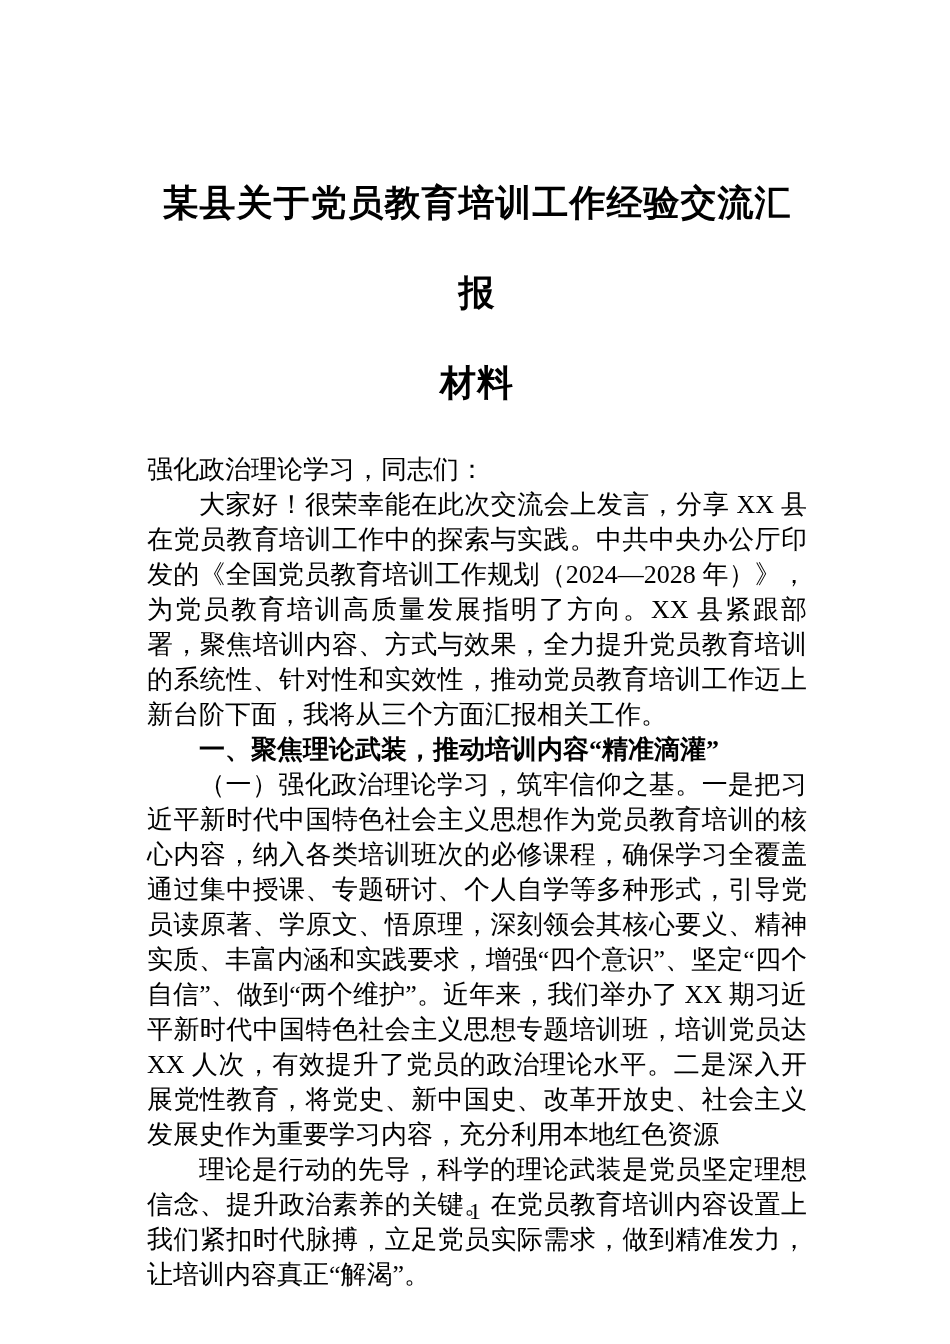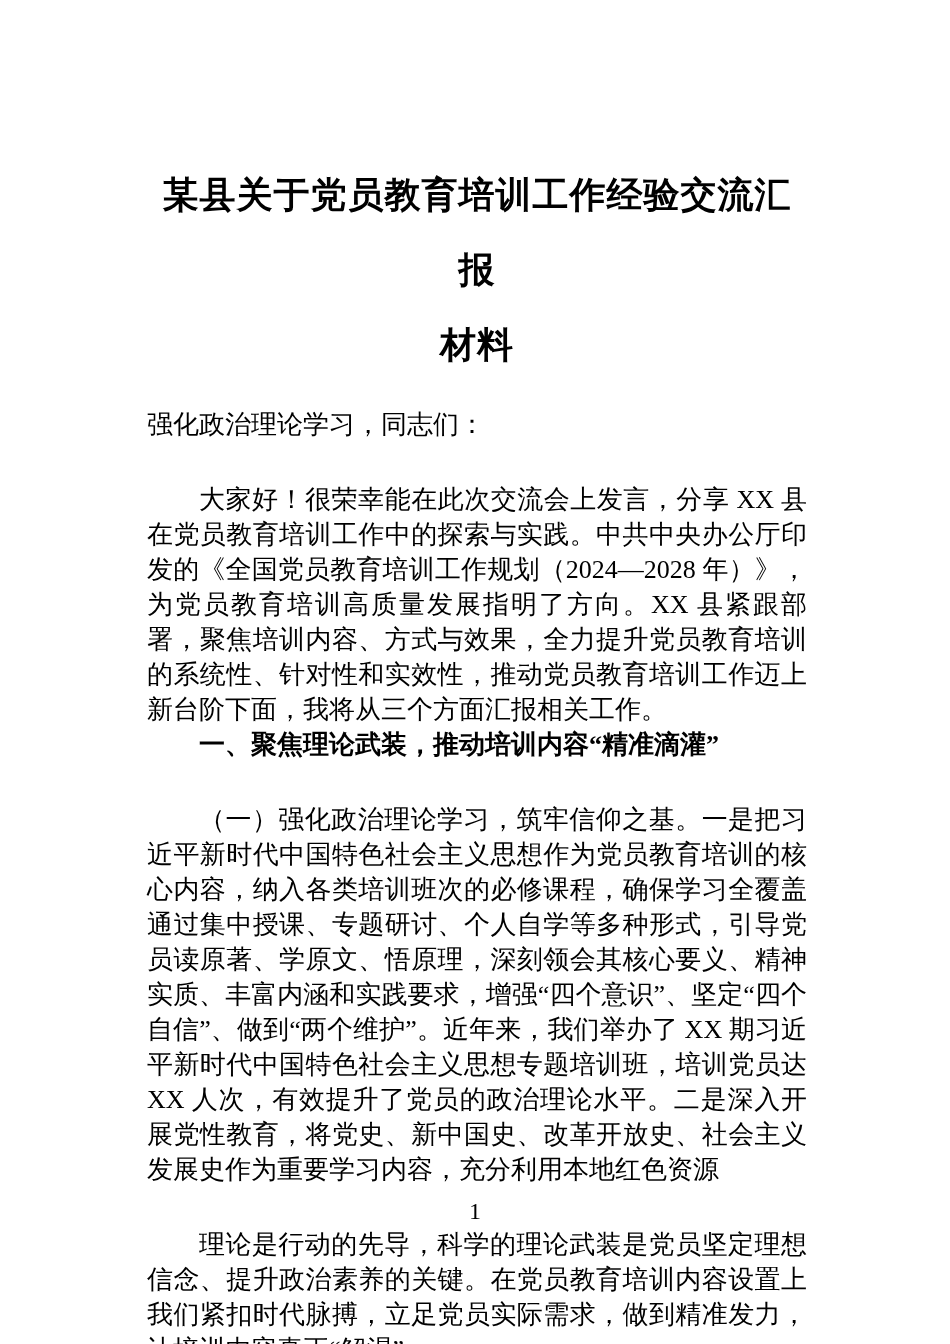--- a/index.html
+++ b/index.html
@@ -16,35 +16,34 @@
     box-sizing: border-box;
     padding: 158px 143px 0 147px;
     font-family: "Liberation Serif", "DejaVu Serif", serif;
     color: #000000;
     overflow: hidden;
   }
   .doc-title {
     text-align: center;
     font-weight: 700;
     font-size: 36px;
-    line-height: 75px;
+    line-height: 90px;
     margin: 0 0 24px 0;
     letter-spacing: 1px;
   }
   .doc-body p {
     margin: 0;
     font-size: 26px;
     line-height: 35px;
     text-align: justify;
     text-justify: inter-character;
     overflow-wrap: break-word;
   }
   .doc-body p.indent {
     text-indent: 2em;
-    margin-top: 40px;
   }
   .doc-body p.heading {
     font-weight: 700;
     text-indent: 2em;
   }
   .page-number {
     position: absolute;
     left: 0;
     right: 0;
     bottom: 118px;

